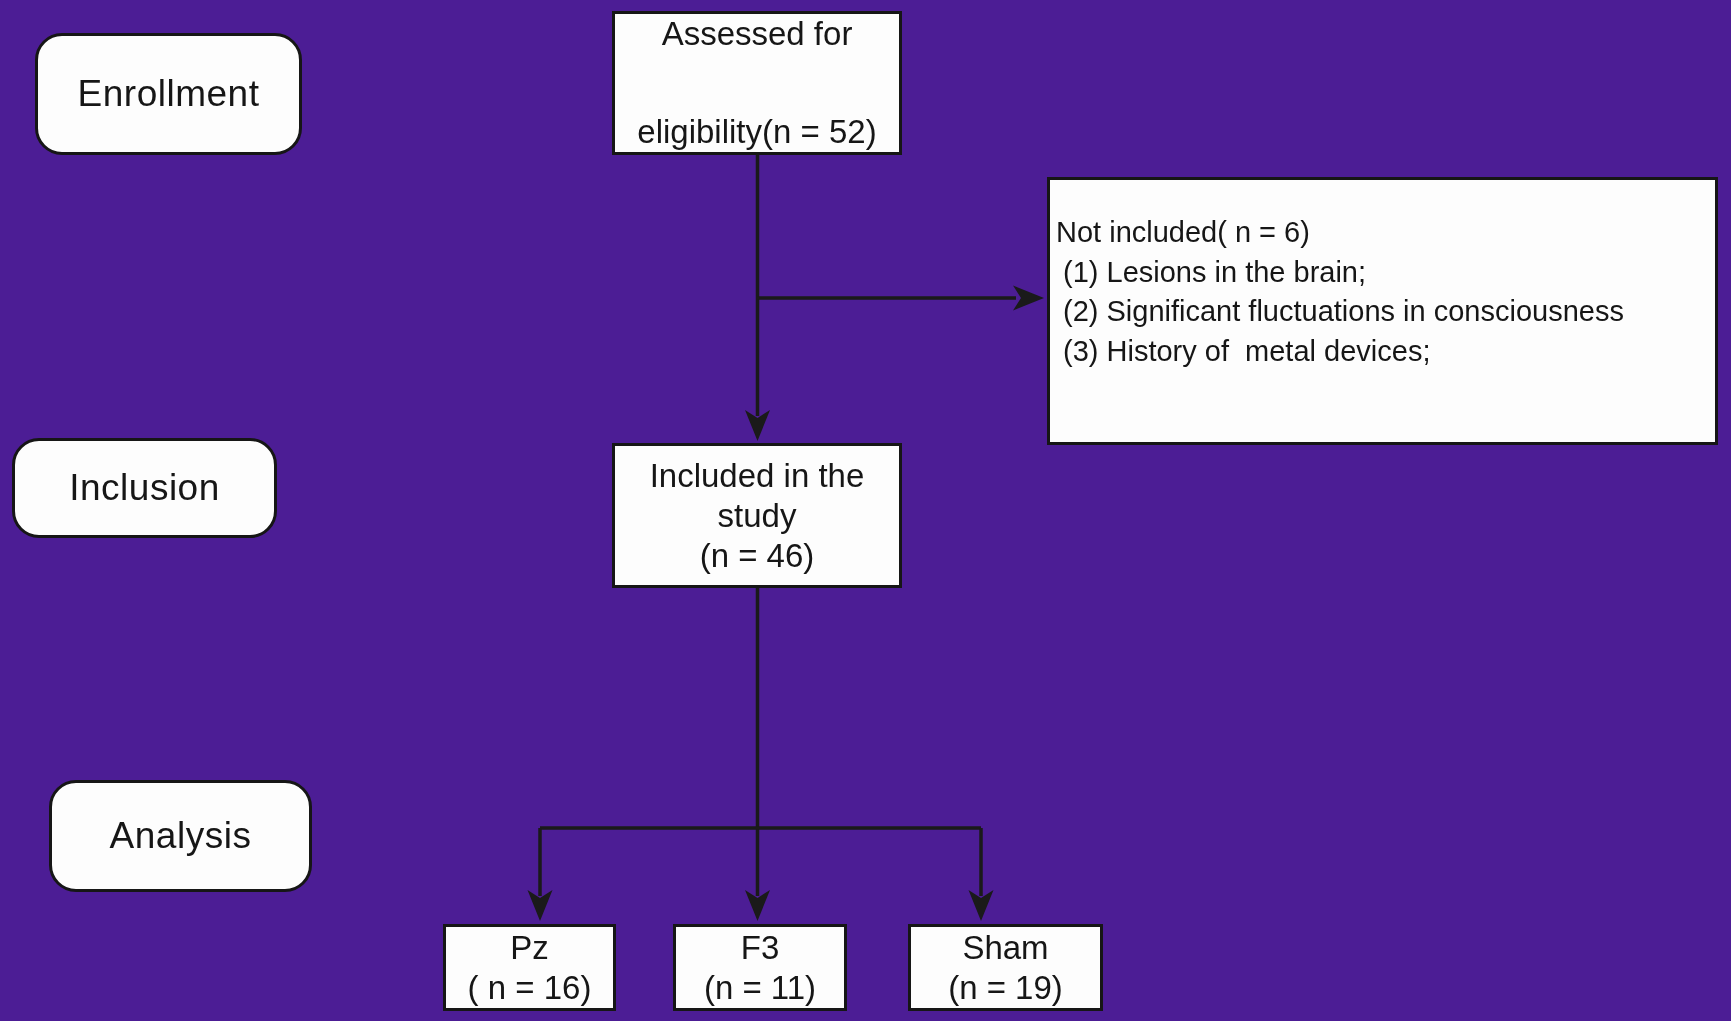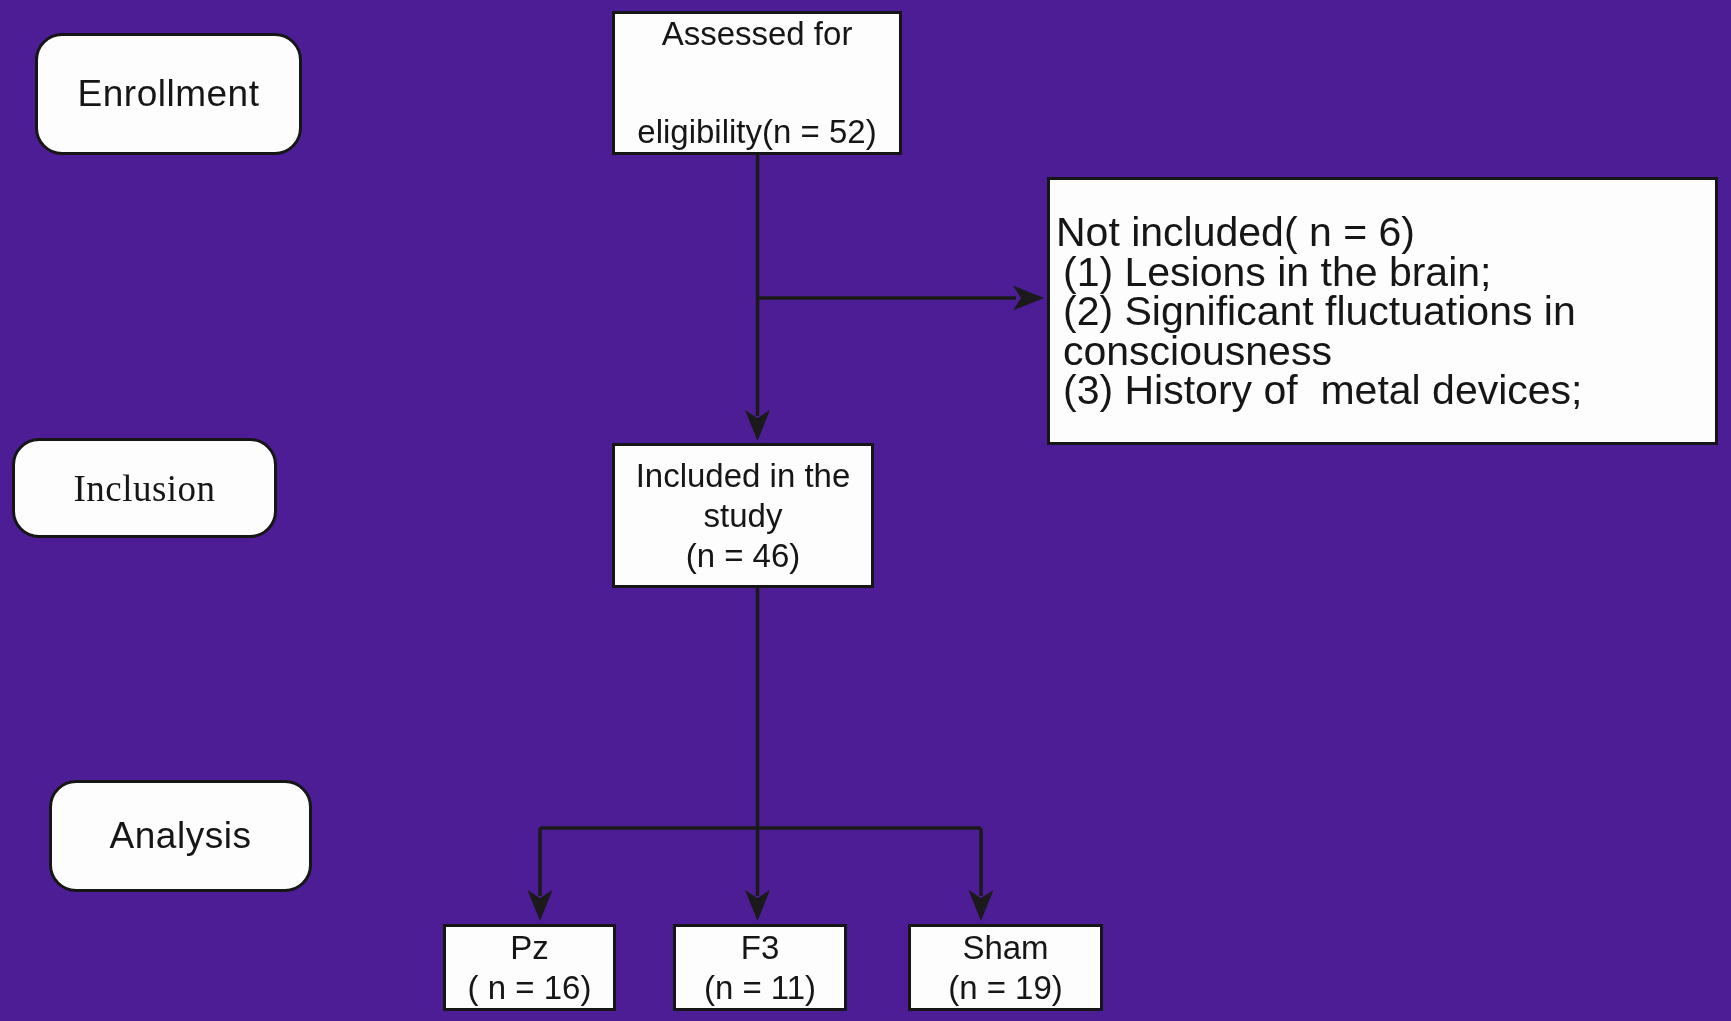--- a/index.html
+++ b/index.html
@@ -50,21 +50,21 @@
     display: flex;
     flex-direction: column;
     align-items: center;
     justify-content: center;
     text-align: center;
     font-size: 33px;
     line-height: 40px;
   }
   .note {
     display: block;
-    font-size: 41px;
+    font-size: 29px;
     line-height: 39.5px;
     padding: 33px 4px 0 6px;
     text-align: left;
   }
   .note-item {
     white-space: pre-wrap;
     padding-left: 7px;
   }
   .note-title {
     white-space: pre-wrap;
@@ -95,41 +95,41 @@
     <polygon points="540,921 527.5,890 540,898 552.5,890"></polygon>
 
     <path d="M981 828 V 896"></path>
     <polygon points="981,921 968.5,890 981,898 993.5,890"></polygon>
   </svg>
 
   <div class="box stage" style="left:35px; top:33px; width:267px; height:122px;">
     <span>Enrollment</span>
   </div>
 
-  <div class="box stage" style="left:12px; top:438px; width:265px; height:100px;font-family:Liberation Serif, serif;">
+  <div class="box stage" style="left:12px; top:438px; width:265px; height:100px;">
     <span>Inclusion</span>
   </div>
 
   <div class="box stage" style="left:49px; top:780px; width:263px; height:112px;">
     <span>Analysis</span>
   </div>
 
   <div class="box flowbox" style="left:612px; top:11px; width:290px; height:144px;justify-content:space-between;">
     <div class="flow-line">Assessed for</div>
     <div class="flow-line">eligibility(n = 52)</div>
   </div>
 
   <div class="box note" style="left:1047px; top:177px; width:671px; height:268px;">
     <div class="note-title">Not included( n = 6)</div>
     <div class="note-item">(1) Lesions in the brain;</div>
     <div class="note-item">(2) Significant fluctuations in consciousness</div>
     <div class="note-item">(3) History of  metal devices;</div>
   </div>
 
-  <div class="box flowbox" style="left:612px; top:443px; width:262px; height:145px;">
+  <div class="box flowbox" style="left:612px; top:443px; width:290px; height:145px;">
     <div class="flow-line">Included in the</div>
     <div class="flow-line">study</div>
     <div class="flow-line">(n = 46)</div>
   </div>
 
   <div class="box flowbox" style="left:443px; top:924px; width:173px; height:87px;">
     <div class="flow-line">Pz</div>
     <div class="flow-line">( n = 16)</div>
   </div>
 

